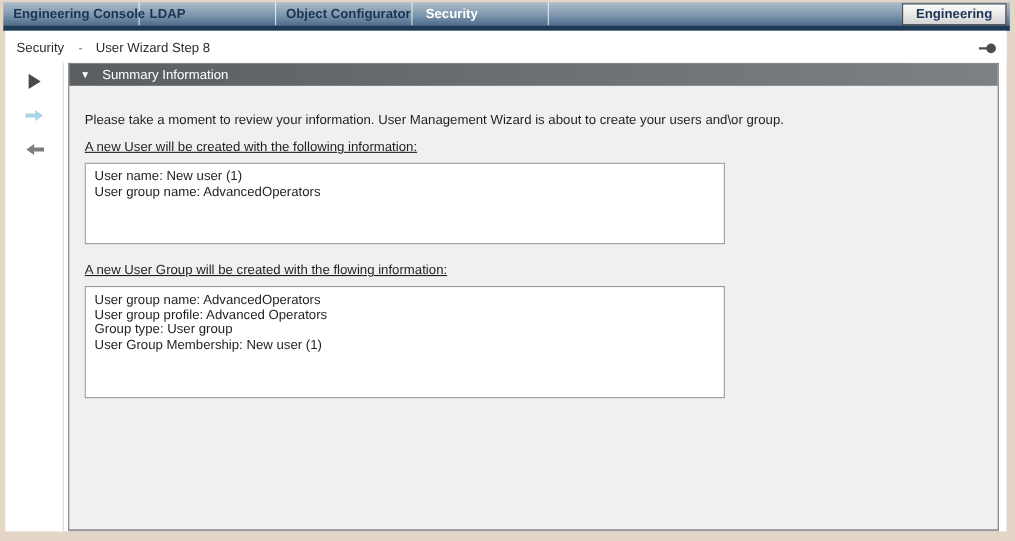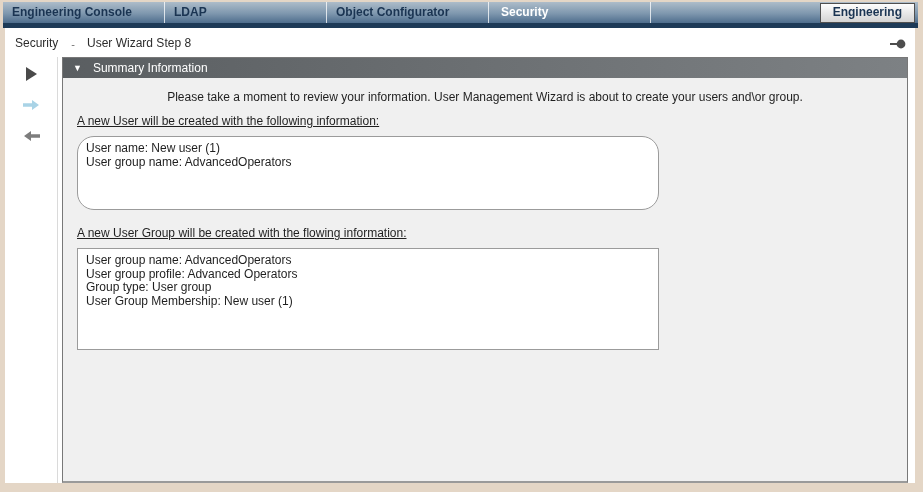--- a/index.html
+++ b/index.html
@@ -19,21 +19,21 @@
   .tabbar {
     height: 26px;
     margin: 0 -3px 0 -2px;
     display: flex;
     align-items: stretch;
     background: linear-gradient(#adbcc9, #7e97ae 55%, #4e6d8d);
     border-bottom: 5px solid #1d3a57;
     position: relative;
   }
   .tab {
-    width: 162px;
+    width: 124px;
     padding: 3px 0 16px 9px;
     font-size: 12px;
     font-weight: bold;
     color: #1a3452;
     border-right: 1px solid rgba(255,255,255,0.75);
     cursor: default;
     white-space: nowrap;
   }
   .tab.active {
     background: linear-gradient(#73777b, #3d4145);
@@ -117,30 +117,30 @@
     flex: 0 0 auto;
     cursor: default;
   }
   .collapse-glyph { font-size: 9px; line-height: 1; }
   .panel-body {
     padding: 12px 14px;
     font-size: 12px;
     color: #1f1f1f;
     overflow: hidden;
   }
-  .intro { margin: 0 0 10px 0; text-align: center; }
+  .intro { margin: 12px 0 10px 0; }
   .section-label { margin: 0 0 8px 0; text-decoration: underline; }
   .info-box {
     width: 582px;
     background: #ffffff;
     border: 1px solid #9b9b9b;
     padding: 5px 8px;
     margin-bottom: 16px;
   }
-  .info-box.user-box { min-height: 74px; border-radius: 17px; }
+  .info-box.user-box { min-height: 74px; }
   .info-box.group-box { min-height: 102px; }
   .info-line { line-height: 13.5px; white-space: nowrap; }
 </style>
 </head>
 <body>
 
 <div class="window">
 
   <div class="tabbar">
     <div class="tab">Engineering Console</div>

